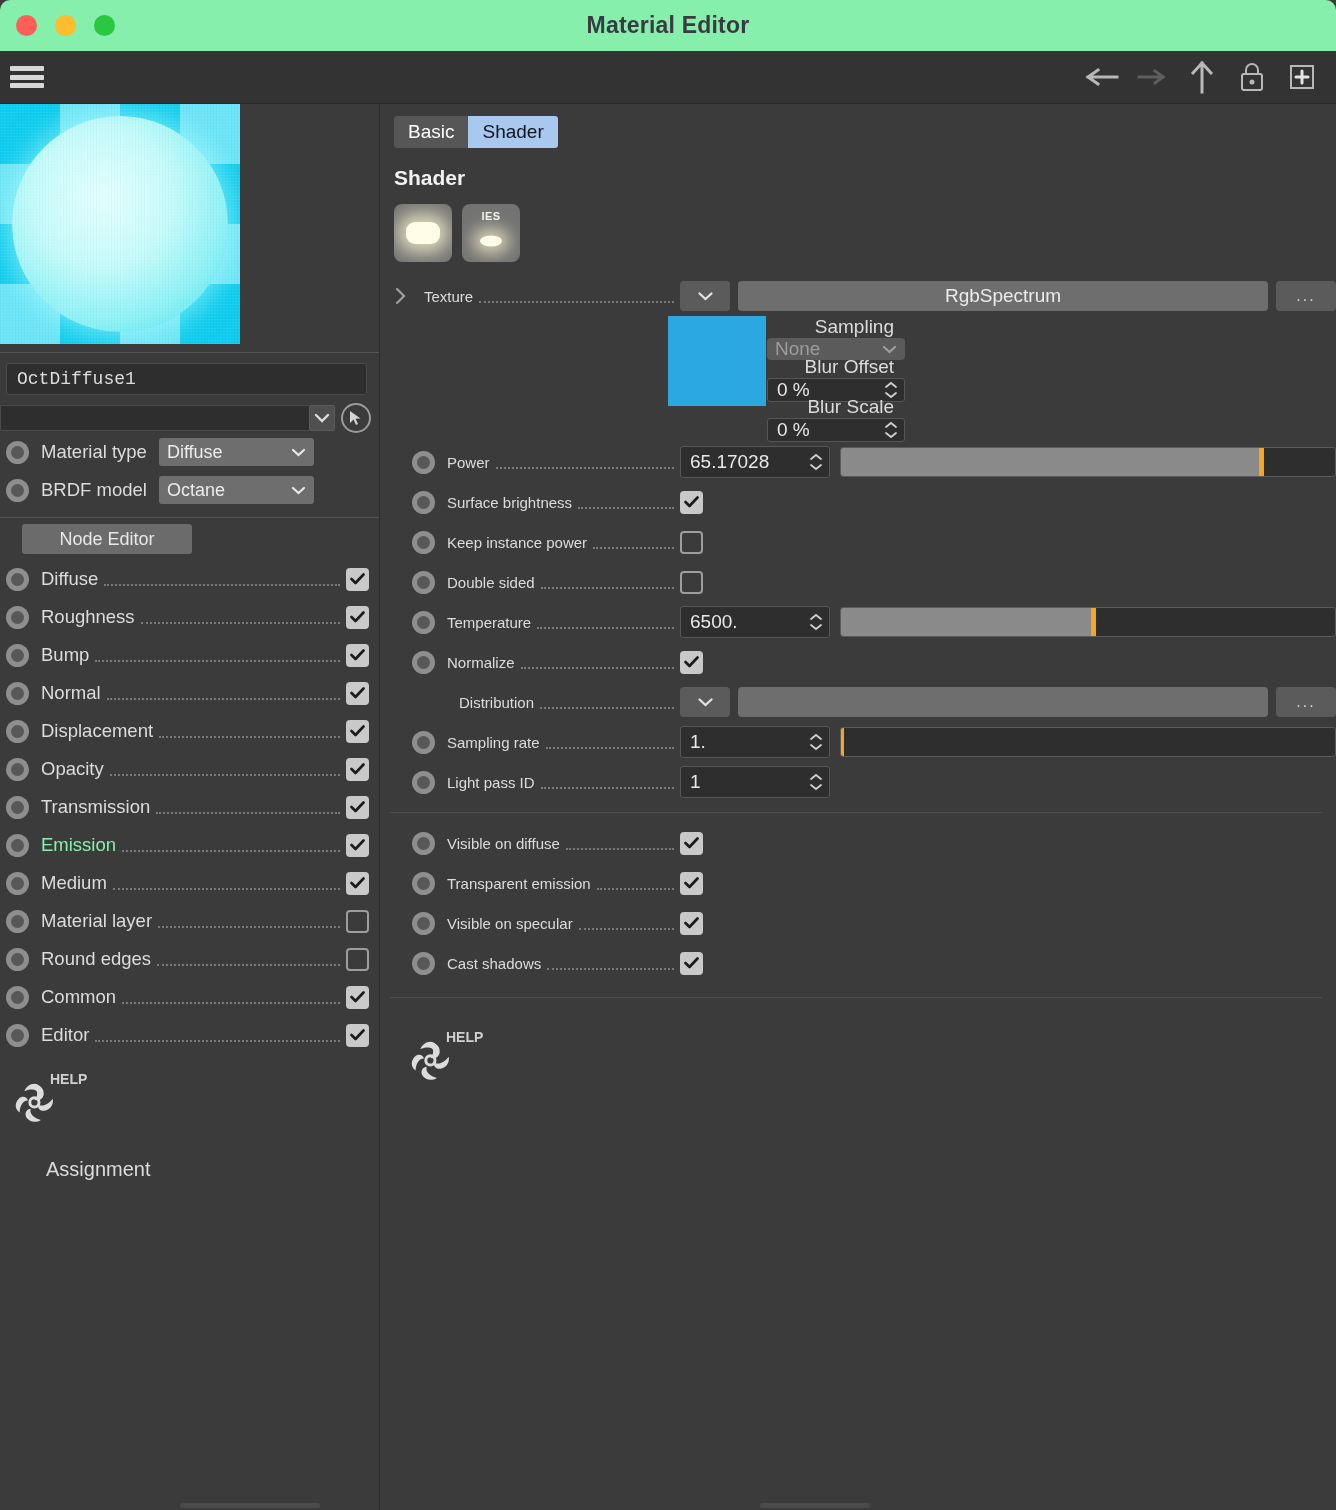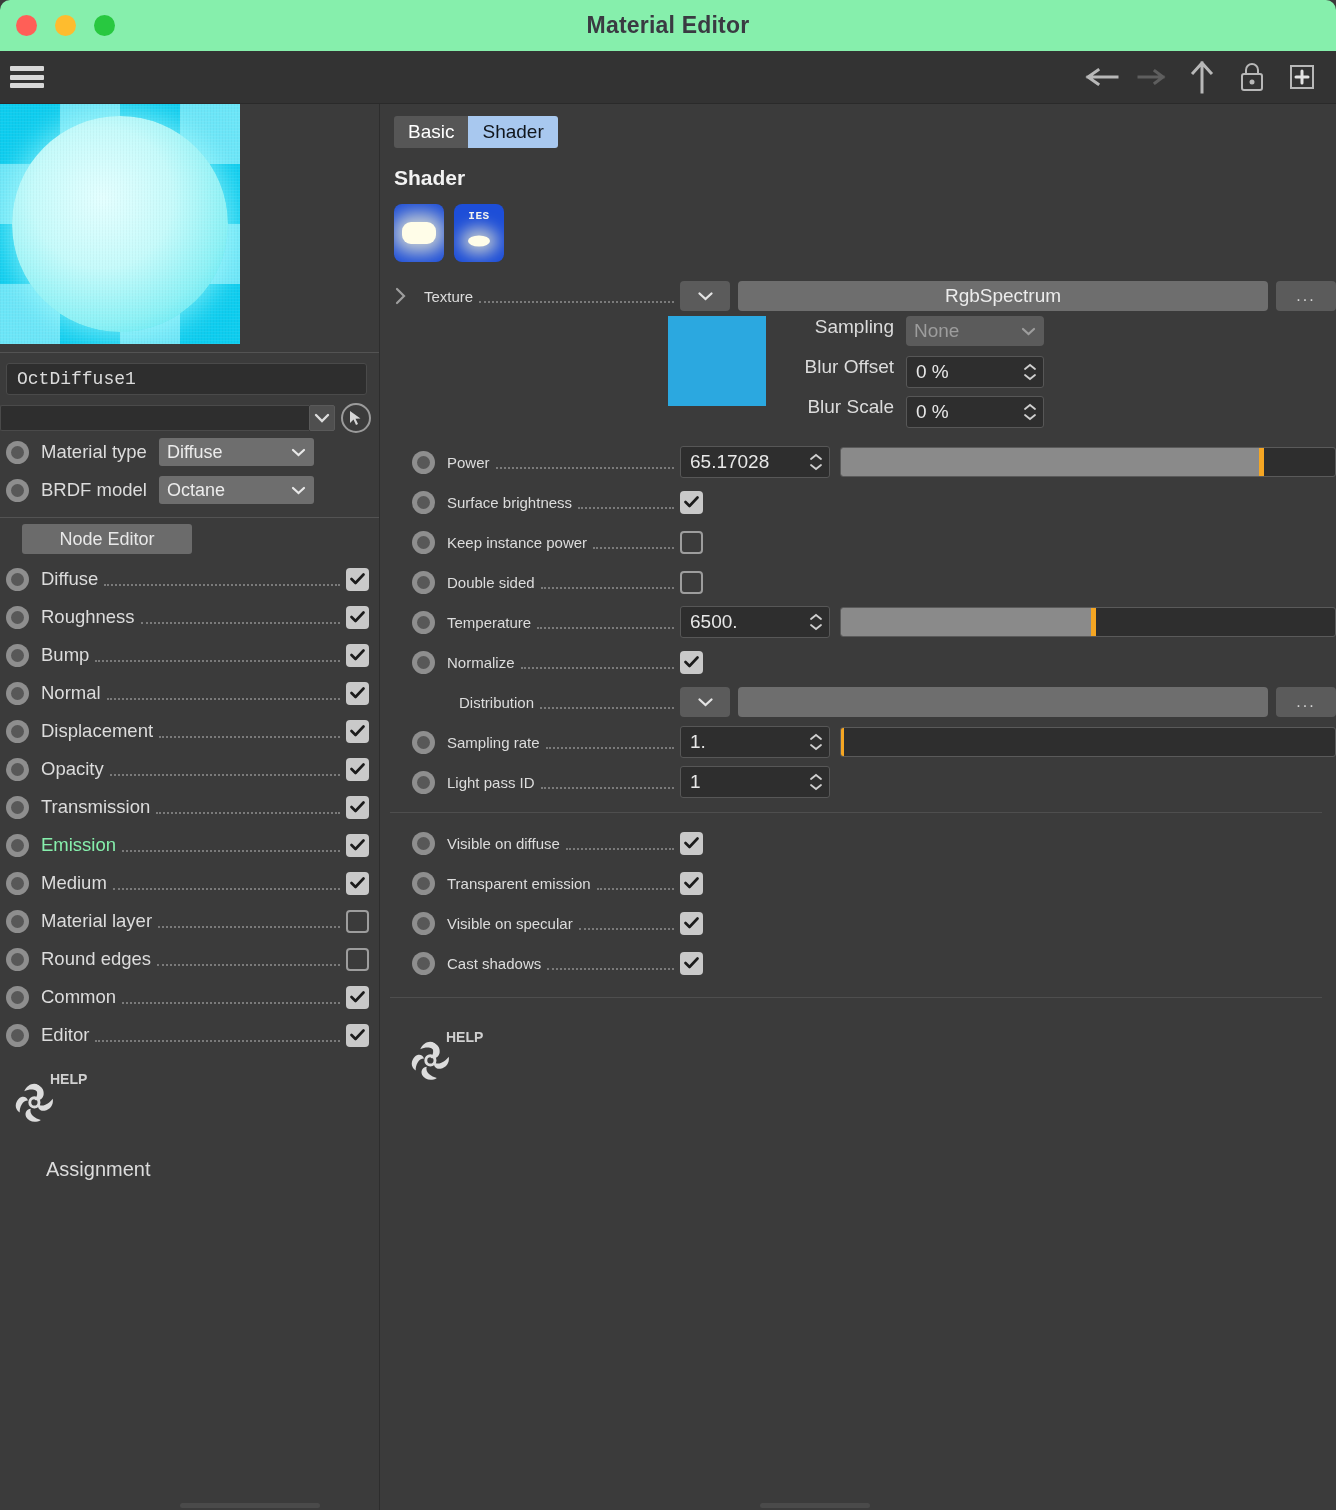--- a/index.html
+++ b/index.html
@@ -105,39 +105,39 @@
   
   .tabs{ display:flex; margin:12px 0 0 14px; }
   .tab{
     height:32px; padding:0 14px; display:flex; align-items:center; font-size:19px;
     background:#565656; color:#ffffff; border-radius:3px 0 0 3px;
   }
   .tab.active{ background:#a8c8ef; color:#11161c; border-radius:0 3px 3px 0; }
   .section-title{ color:#f2f2f2; font-size:21px; font-weight:bold; margin:18px 0 0 14px; }
 
   .thumbs{ display:flex; gap:10px; margin:14px 0 0 14px; }
-  .thumb{ width:50px; height:58px; border-radius:8px; background:#1d4ed8; position:relative; overflow:hidden;font-family:Liberation Mono, monospace; }
+  .thumb{ width:58px; height:58px; border-radius:8px; background:#737373; position:relative; overflow:hidden; }
   .thumb .glow{ position:absolute; left:50%; top:50%; transform:translate(-50%,-50%); width:34px; height:22px; border-radius:9px; background:#fffde8; box-shadow:0 0 18px 9px rgba(255,250,210,.75); }
   .thumb.ies .glow{ top:64%; width:22px; height:11px; border-radius:50%; box-shadow:0 0 16px 8px rgba(255,248,205,.7); }
   .thumb .ies-txt{ position:absolute; top:6px; left:50%; transform:translateX(-50%); font-size:11px; font-weight:bold; color:#f3f3ef; letter-spacing:.5px; }
 
   .prow{ display:flex; align-items:center; min-height:40px; padding-left:10px; }
   .prow .plbl{ color:#dcdcdc; font-size:15px; white-space:nowrap; margin-left:12px; }
   .prow .plbl.nolead{ margin-left:47px; }
   .labelcol{ display:flex; align-items:center; width:290px; flex:0 0 290px; }
   .chev{ width:22px; flex:0 0 22px; display:flex; align-items:center; justify-content:center; }
 
   .ddbtn{ width:50px; height:30px; background:#5b5b5b; border-radius:4px; display:flex; align-items:center; justify-content:center; flex:0 0 50px; }
   .ddfield{ flex:1 1 auto; height:30px; background:#6e6e6e; border-radius:4px; color:#ececec; font-size:19px; display:flex; align-items:center; justify-content:center; margin-left:8px; }
   .dotsbtn{ width:60px; height:30px; background:#5b5b5b; border-radius:4px; display:flex; align-items:center; justify-content:center; margin-left:8px; flex:0 0 60px; color:#d4d4d4; font-size:16px; letter-spacing:2px; }
 
   .swatch{ width:98px; height:90px; background:#2BA8E0; margin-left:0; }
   .texblock{ display:flex; padding-left:288px; }
   .texfields{ margin-left:0; }
-  .texline{ display:flex; height:30px; margin-bottom:10px; }
+  .texline{ display:flex; align-items:center; height:30px; margin-bottom:10px;flex-direction:column; }
   .texlbl{ color:#dcdcdc; font-size:19px; width:128px; text-align:right; margin-right:12px; }
   .samp-sel{ width:138px; height:30px; background:#5b5b5b; border-radius:4px; color:#9d9d9d; font-size:19px; display:flex; align-items:center; justify-content:space-between; padding:0 8px; }
   .numbox{ width:138px; height:32px; background:#2e2e2e; border:1px solid #575757; border-radius:3px; display:flex; align-items:center; justify-content:space-between; padding:0 6px 0 9px; color:#e8e8e8; font-size:19px; }
   .numbox.w150{ width:150px; }
   .spin{ display:flex; flex-direction:column; gap:2px; }
 
   .slider{ flex:1 1 auto; height:30px; background:#2e2e2e; border:1px solid #5a5a5a; border-radius:3px; margin-left:10px; position:relative; overflow:hidden; }
   .slider .fill{ position:absolute; left:0; top:0; bottom:0; background:#8a8a8a; }
   .slider .mark{ position:absolute; top:0; bottom:0; width:5px; background:#f5a623; }
 

